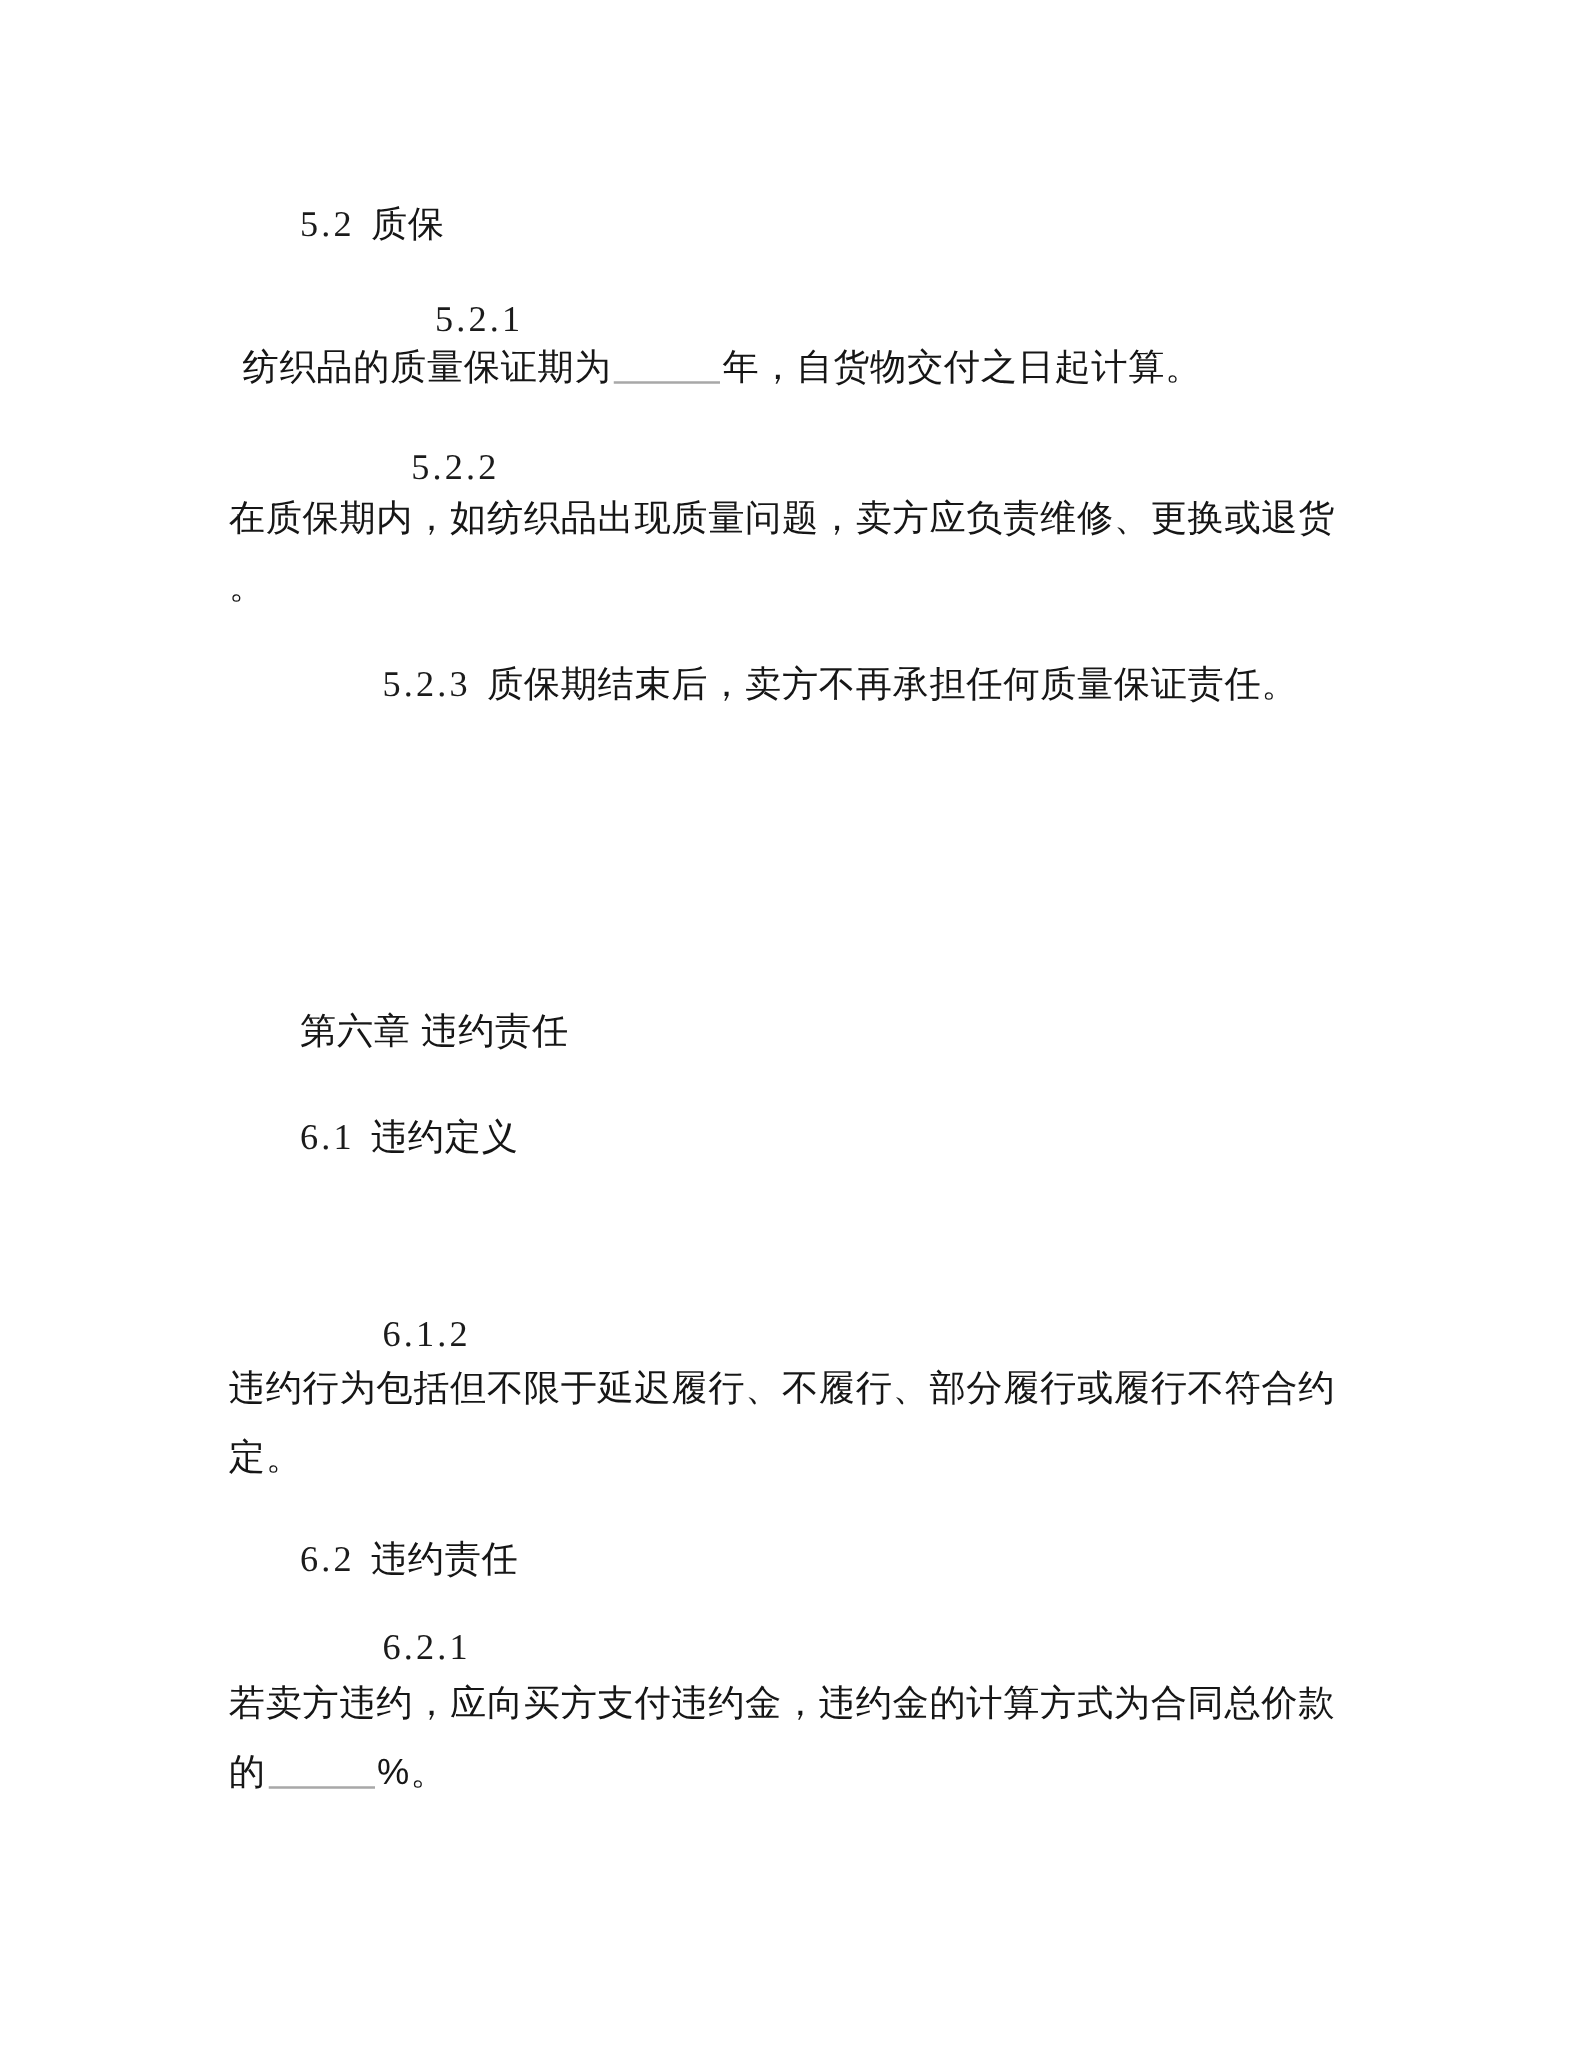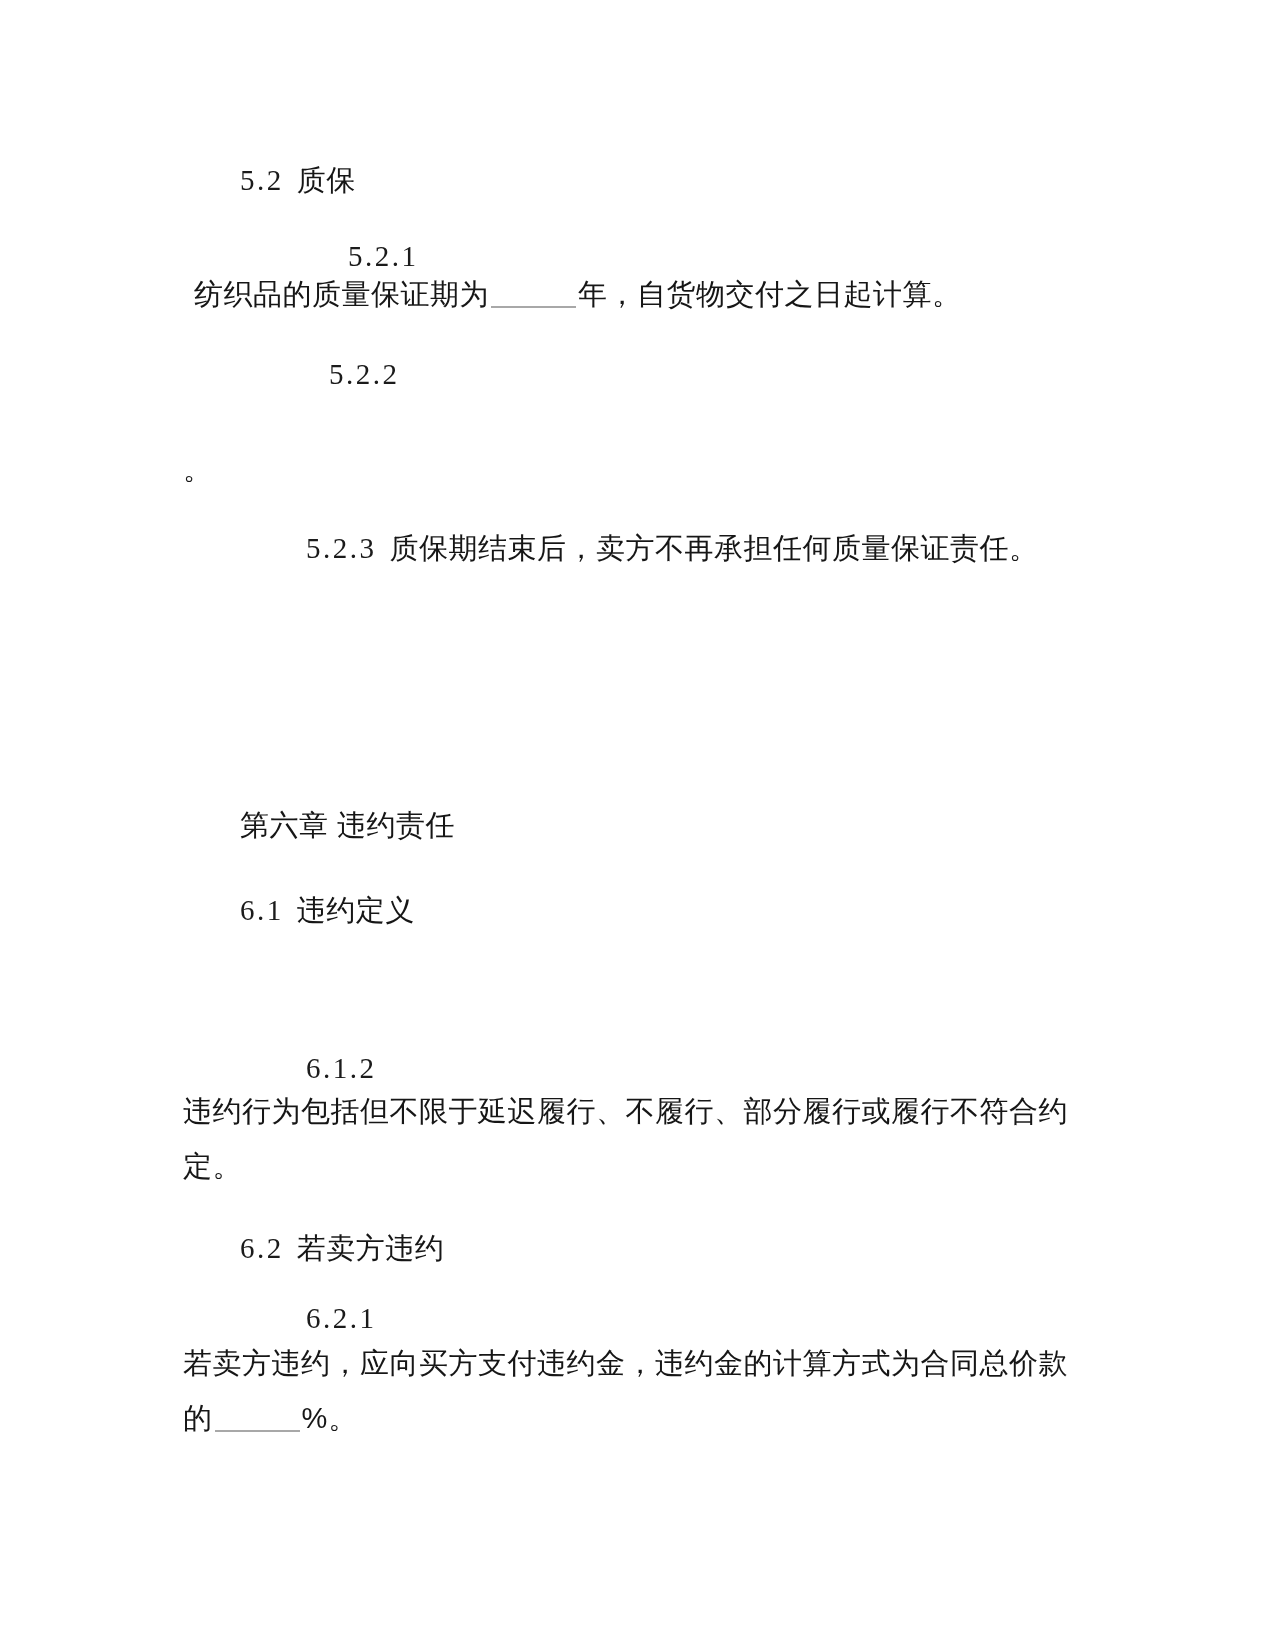--- a/index.html
+++ b/index.html
@@ -51,41 +51,42 @@
   <div class="line" style="left:306px; top:239px;margin-left:42px;">
     <span class="num">5.2.1</span>
   </div>
   <div class="line" style="left:194px; top:277px;">
     <span>纺织品的质量保证期为</span><span class="blank"></span><span>年，自货物交付之日起计算。</span>
   </div>
 
   <div class="line" style="left:306px; top:357px;margin-left:23px;">
     <span class="num">5.2.2</span>
   </div>
+  <div class="line" style="left:183px; top:398px;">在质保期内，如纺织品出现质量问题，卖方应负责维修、更换或退货</div>
   <div class="line" style="left:183px; top:452px;">。</div>
 
   <div class="line" style="left:306px; top:531px;">
     <span class="num gap">5.2.3</span><span>质保期结束后，卖方不再承担任何质量保证责任。</span>
   </div>
 
   <div class="line" style="left:240px; top:808px;">第六章 违约责任</div>
 
   <div class="line" style="left:240px; top:893px;">
     <span class="num gap">6.1</span><span>违约定义</span>
   </div>
 
 
   <div class="line" style="left:306px; top:1051px;">
     <span class="num">6.1.2</span>
   </div>
   <div class="line" style="left:183px; top:1094px;text-align:center;">违约行为包括但不限于延迟履行、不履行、部分履行或履行不符合约</div>
   <div class="line" style="left:183px; top:1149px;">定。</div>
 
   <div class="line" style="left:240px; top:1231px;">
-    <span class="num gap">6.2</span><span>若卖方违约</span>
+    <span class="num gap">6.2</span><span>违约责任</span>
   </div>
 
   <div class="line" style="left:306px; top:1301px;">
     <span class="num">6.2.1</span>
   </div>
   <div class="line" style="left:183px; top:1346px;">若卖方违约，应向买方支付违约金，违约金的计算方式为合同总价款</div>
   <div class="line" style="left:183px; top:1401px;">
     <span>的</span><span class="blank"></span><span class="suffix-roman">%。</span>
   </div>
 

